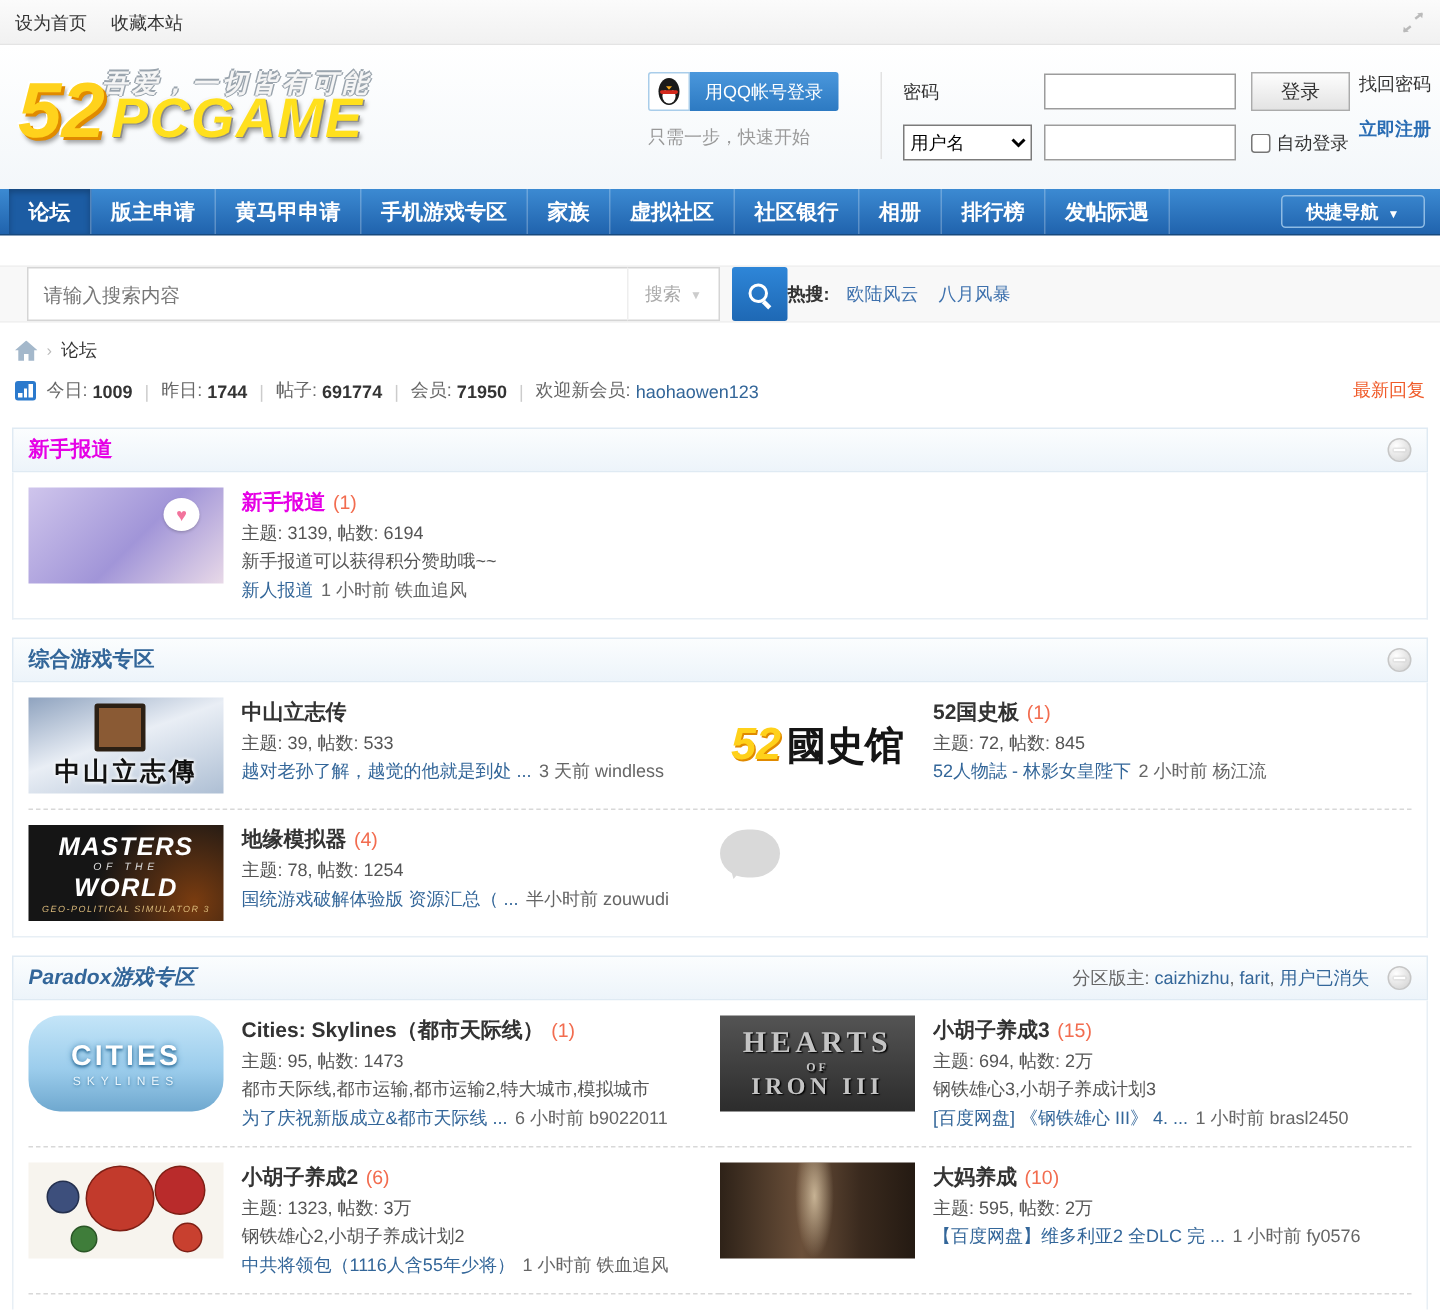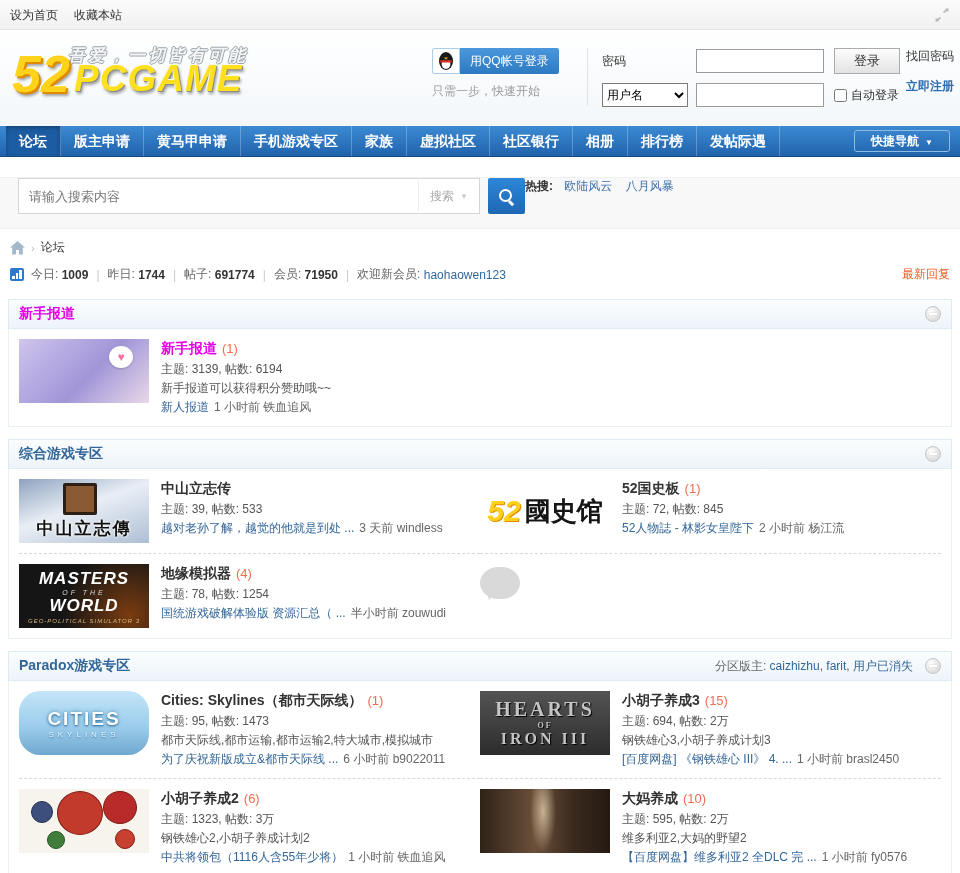--- a/index.html
+++ b/index.html
@@ -89,22 +89,22 @@
   .nav .spacer { flex:1; border:none; }
   .quicknav {
     align-self:center; margin-right:10px; height:22px; line-height:20px; padding:0 16px;
     border:1px solid #8ebbe4; border-radius:3px; color:#fff; font-size:12px; font-weight:bold;
     cursor:pointer; white-space:nowrap;
   }
   .quicknav .caret { font-size:8px; margin-left:6px; }
 
   
   .search-strip {
-    margin-top:20px; height:52px; background:#f8f8f8; border-top:1px solid #f0f0f0;
-    border-bottom:1px solid #f0f0f0; display:flex; padding:0 18px;
+    margin-top:20px; height:38px; background:#f8f8f8; border-top:1px solid #f0f0f0;
+    border-bottom:1px solid #f0f0f0; display:flex; align-items:center; padding:0 18px;
   }
   .sbox { display:flex; height:36px; }
   .sinput {
     width:400px; height:36px; border:1px solid #d5d5d5; border-right:none; padding:0 10px;
     font-size:13px; outline:none; background:#fff;
   }
   .sinput::placeholder { color:#777; }
   .stype {
     width:62px; border:1px solid #d5d5d5; border-left:1px solid #eee; background:#fff;
     display:flex; align-items:center; justify-content:center; color:#aaa; cursor:pointer;
@@ -430,21 +430,21 @@
         </div>
         <div class="fcell">
           <div class="fimg bubble">
             <span class="bubble-icon"></span>
           </div>
         </div>
       </div>
     </section>
     <section class="section">
       <div class="sec-head">
-        <a class="sec-title" style="color: rgb(51, 102, 153);">Paradox游戏专区</a>
+        <a class="sec-title" style="color: rgb(51, 102, 153); font-style: italic;">Paradox游戏专区</a>
         <span class="mods"><span class="mods-label">分区版主: </span><a class="mod-link">caizhizhu</a>, <a class="mod-link">farit</a>, <a class="mod-link">用户已消失</a></span>
         <span class="collapse">
           <span class="minus"></span>
         </span>
       </div>
       <div class="sec-body">
         <div class="fcell">
           <div class="fimg cities">
             <span class="imgln l0">CITIES</span>
             <span class="imgln l1">SKYLINES</span>
@@ -482,21 +482,20 @@
             <div class="fstats">主题: 1323, 帖数: 3万</div>
             <div class="fdesc">钢铁雄心2,小胡子养成计划2</div>
             <div class="flast"><a class="flink">中共将领包（1116人含55年少将）</a><span class="meta">1 小时前 铁血追风</span></div>
           </div>
         </div>
         <div class="fcell">
           <div class="fimg victoria"></div>
           <div class="finfo">
             <div class="ftl"><a class="ftitle">大妈养成</a><span class="fcount">(10)</span></div>
             <div class="fstats">主题: 595, 帖数: 2万</div>
-            <div class="fdesc">维多利亚2,大妈的野望2</div>
             <div class="flast"><a class="flink">【百度网盘】维多利亚2 全DLC 完 ...</a><span class="meta">1 小时前 fy0576</span></div>
           </div>
         </div>
         <div class="fcell"></div>
         <div class="fcell"></div>
       </div>
     </section>
   </div>
 
 </body></html>

